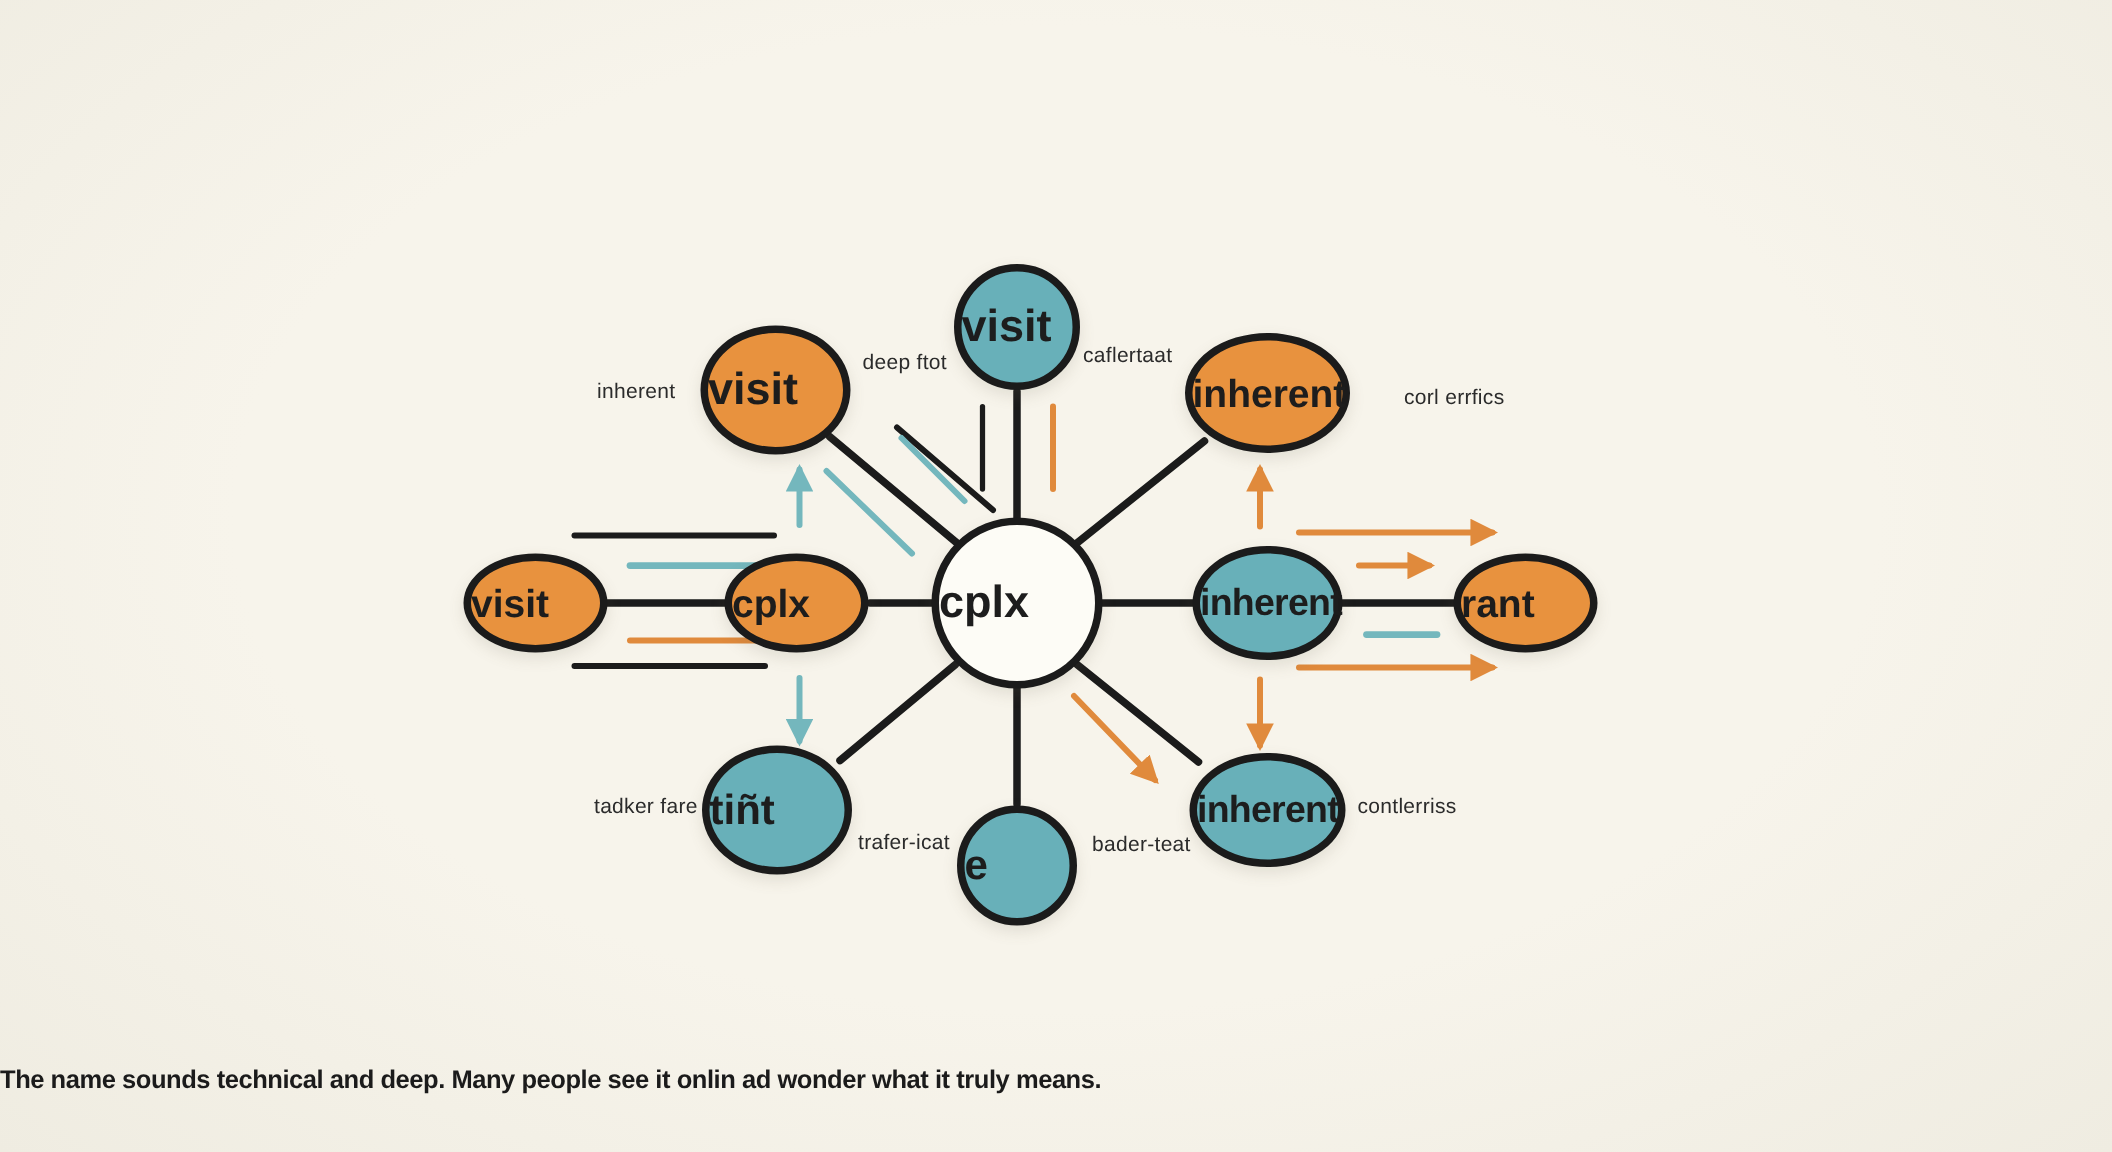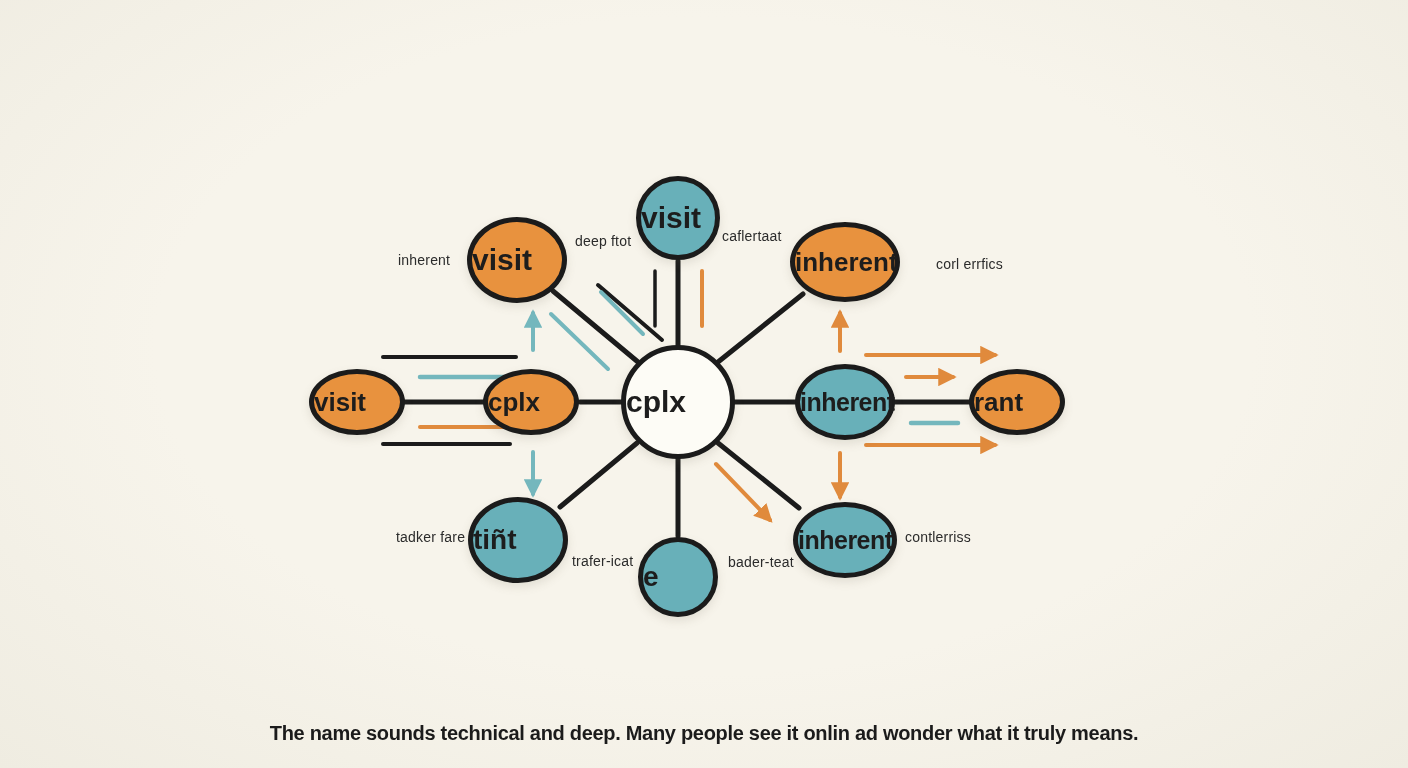--- a/index.html
+++ b/index.html
@@ -13,22 +13,22 @@
     position:relative;width:1408px;height:768px;
     background:radial-gradient(ellipse at 50% 45%, #f7f4eb 55%, #efece1 100%);
   }
   .title{
     position:absolute;left:63px;top:18px;
     font-size:34px;font-weight:700;color:#171717;
     letter-spacing:-0.5px;white-space:nowrap;
   }
   .caption{
     position:absolute;left:0;right:0;top:710px;
-    text-align:center;font-size:20px;font-weight:700;color:#1b1b1b;
-    letter-spacing:-0.3px;white-space:nowrap;margin-top:12px;
+    font-size:17px;font-weight:700;color:#1b1b1b;
+    letter-spacing:-0.3px;white-space:nowrap;
   }
   svg.wires{position:absolute;left:0;top:0;}
   .node{
     position:absolute;display:flex;align-items:center;justify-content:flex-start;
     border:5px solid #1b1b1b;border-radius:50%;
     color:#1d1d1d;font-weight:700;text-align:center;
     box-shadow:0 4px 10px rgba(110,100,80,0.15);
     box-sizing:border-box;
   }
   .node.orange{background:#e8923e;}

